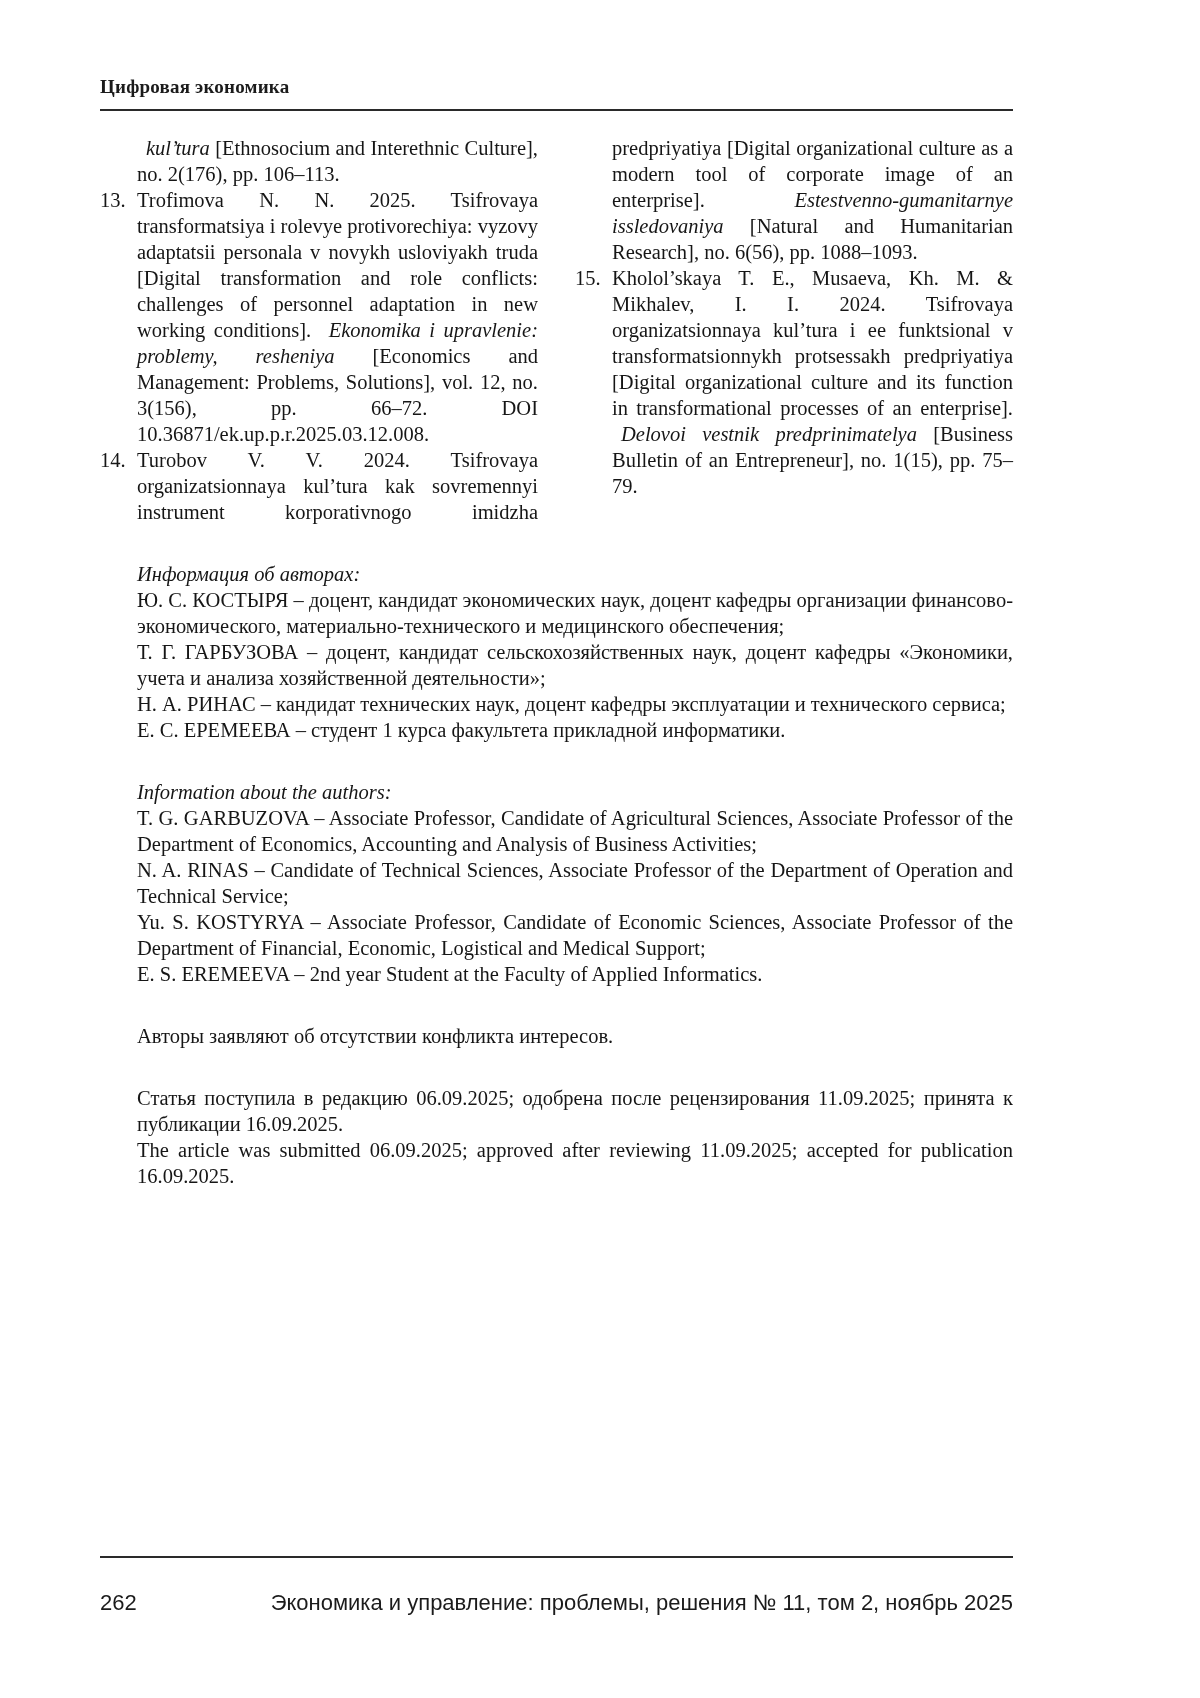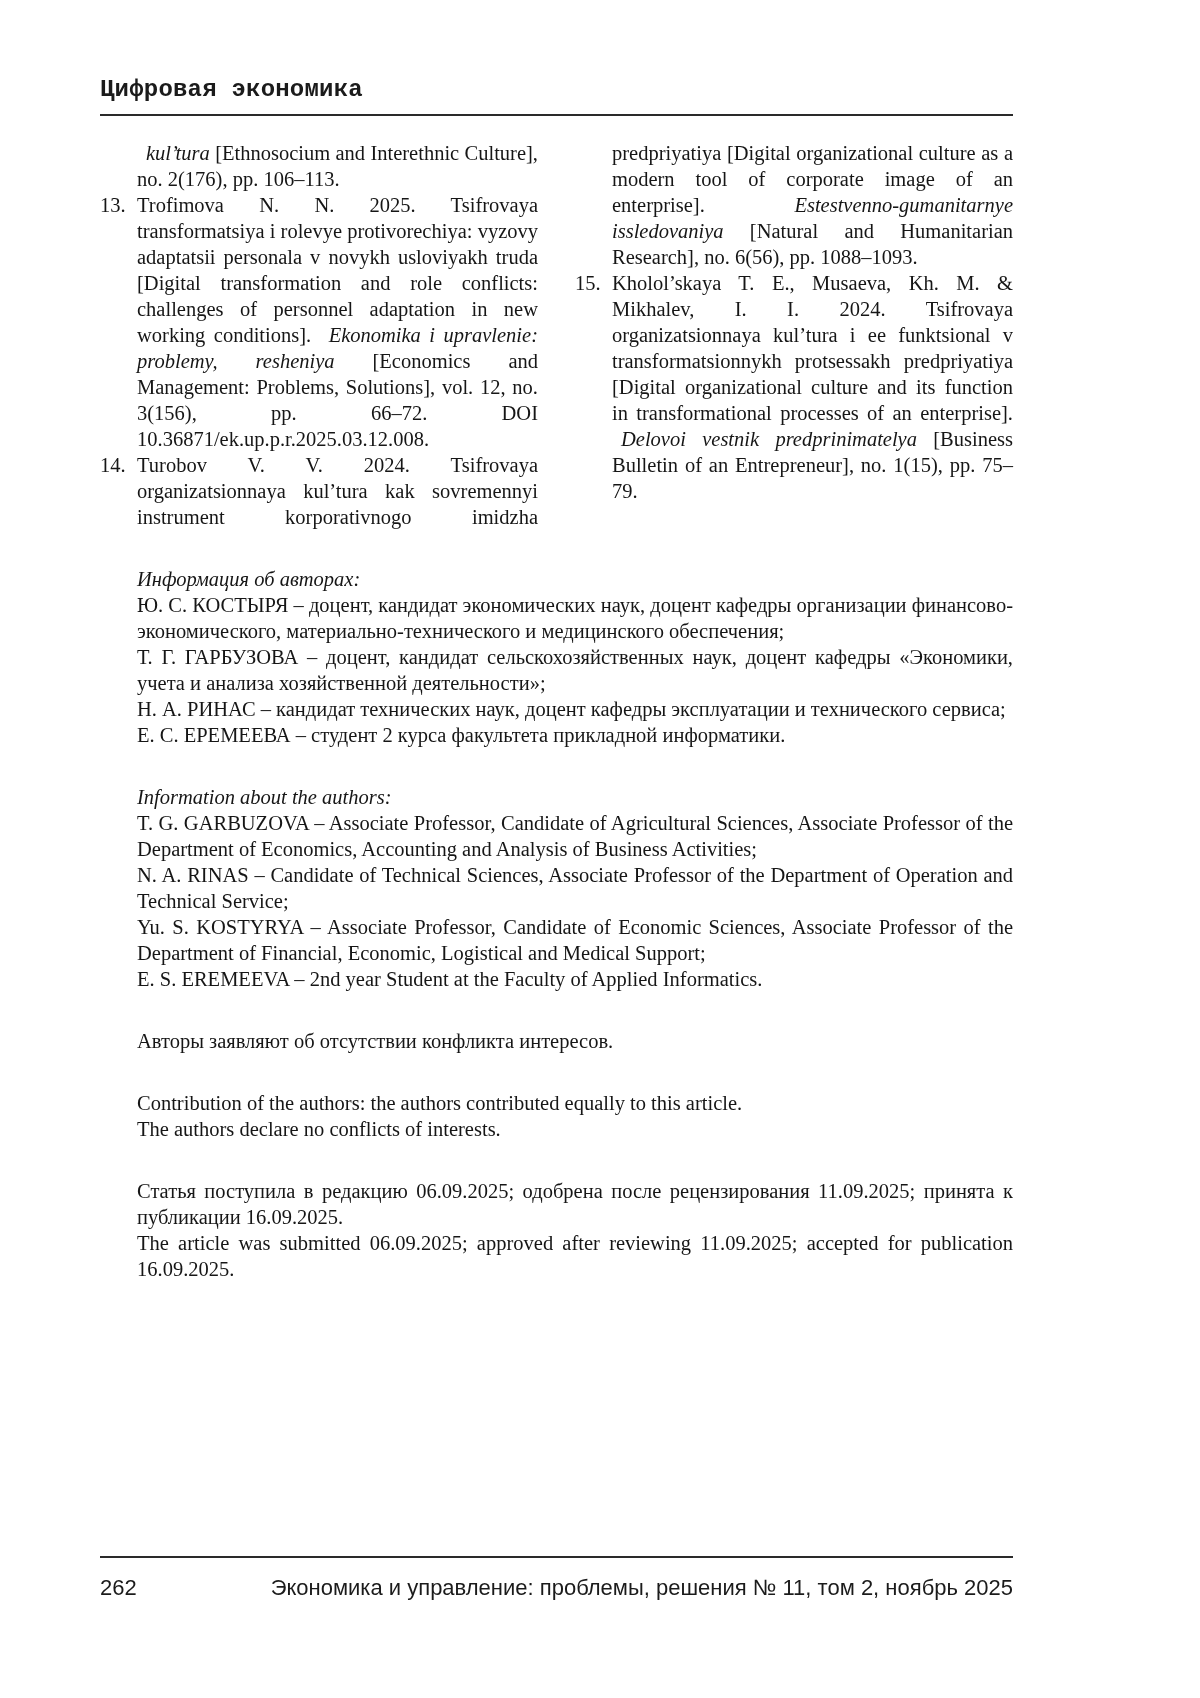--- a/index.html
+++ b/index.html
@@ -8,22 +8,22 @@
     width:1200px; height:1698px;
     background:#ffffff;
     color:#161616;
     font-family:"Liberation Serif", serif;
     overflow:hidden;
   }
   .content { position:absolute; left:100px; top:76px; width:913px; }
 
   
   .running-head {
-    font-family:Liberation Mono, monospace;
-    font-size:24px; font-weight:700;
+    font-family:Liberation Serif, serif;
+    font-size:19px; font-weight:700;
     letter-spacing:0.2px; color:#1b1b1b;
     margin:0 0 11px 0;
   }
   .header-rule { border:0; border-top:2.5px solid #2a2a2a; margin:0; }
 
   
   .refs {
     margin-top:24px;
     column-count:2; column-gap:37px;
     font-size:20.5px; line-height:26px;
@@ -40,21 +40,21 @@
     font-size:20.5px; line-height:26px;
     text-align:justify;
   }
   .block p { margin:0; }
   .block .heading { font-style:italic; }
 
   
   .footer {
     position:absolute; left:100px; top:1556px; width:913px;
     border-top:2.5px solid #2a2a2a;
-    padding-top:17px;
+    padding-top:32px;
     display:flex; justify-content:space-between; align-items:baseline;
     font-family:"Liberation Sans", sans-serif;
     font-size:22px; color:#1b1b1b;
   }
   i { font-style:italic;margin-left:9px; }
 </style>
 </head>
 <body>
 
 <div class="page">
@@ -72,39 +72,35 @@
         <li class="ref-item"><span class="ref-num">14.</span><span>Turobov V. V. 2024. Tsifrovaya organizatsionnaya kul’tura kak sovremennyi instrument korporativnogo imidzha predpriyatiya [Digital organizational culture as a modern tool of corporate image of an enterprise]. </span><i>Estestvenno-gumanitarnye issledovaniya</i><span> [Natural and Humanitarian Research], no. 6(56), pp. 1088–1093.</span></li>
         <li class="ref-item"><span class="ref-num">15.</span><span>Kholol’skaya T. E., Musaeva, Kh. M. &amp; Mikhalev, I. I. 2024. Tsifrovaya organizatsionnaya kul’tura i ee funktsional v transformatsionnykh protsessakh predpriyatiya [Digital organizational culture and its function in transformational processes of an enterprise]. </span><i>Delovoi vestnik predprinimatelya</i><span> [Business Bulletin of an Entrepreneur], no. 1(15), pp. 75–79.</span></li>
       </ul>
     </section>
 
     <section class="block" lang="ru">
       <p class="heading">Информация об авторах:</p>
       <p>Ю. С. КОСТЫРЯ – доцент, кандидат экономических наук, доцент кафедры организации финансово-экономического, материально-технического и медицинского обеспечения;</p>
       <p>Т. Г. ГАРБУЗОВА – доцент, кандидат сельскохозяйственных наук, доцент кафедры «Экономики, учета и анализа хозяйственной деятельности»;</p>
       <p>Н. А. РИНАС – кандидат технических наук, доцент кафедры эксплуатации и технического сервиса;</p>
-      <p>Е. С. ЕРЕМЕЕВА – студент 2 курса факультета прикладной информатики.</p>
+      <p>Е. С. ЕРЕМЕЕВА – студент 1 курса факультета прикладной информатики.</p>
     </section>
 
     <section class="block" lang="en">
       <p class="heading">Information about the authors:</p>
       <p>T. G. GARBUZOVA – Associate Professor, Candidate of Agricultural Sciences, Associate Professor of the Department of Economics, Accounting and Analysis of Business Activities;</p>
       <p>N. A. RINAS – Candidate of Technical Sciences, Associate Professor of the Department of Operation and Technical Service;</p>
       <p>Yu. S. KOSTYRYA – Associate Professor, Candidate of Economic Sciences, Associate Professor of the Department of Financial, Economic, Logistical and Medical Support;</p>
       <p>E. S. EREMEEVA – 2nd year Student at the Faculty of Applied Informatics.</p>
     </section>
 
     <section class="block" lang="ru">
       <p>Авторы заявляют об отсутствии конфликта интересов.</p>
     </section>
 
-    <section class="block" lang="en">
-      <p>Contribution of the authors: the authors contributed equally to this article.</p>
-      <p>The authors declare no conflicts of interests.</p>
-    </section>
 
     <section class="block">
       <p lang="ru">Статья поступила в редакцию 06.09.2025; одобрена после рецензирования 11.09.2025; принята к публикации 16.09.2025.</p>
       <p lang="en">The article was submitted 06.09.2025; approved after reviewing 11.09.2025; accepted for publication 16.09.2025.</p>
     </section>
 
   </div>
 
   <footer class="footer">
     <span>262</span>

